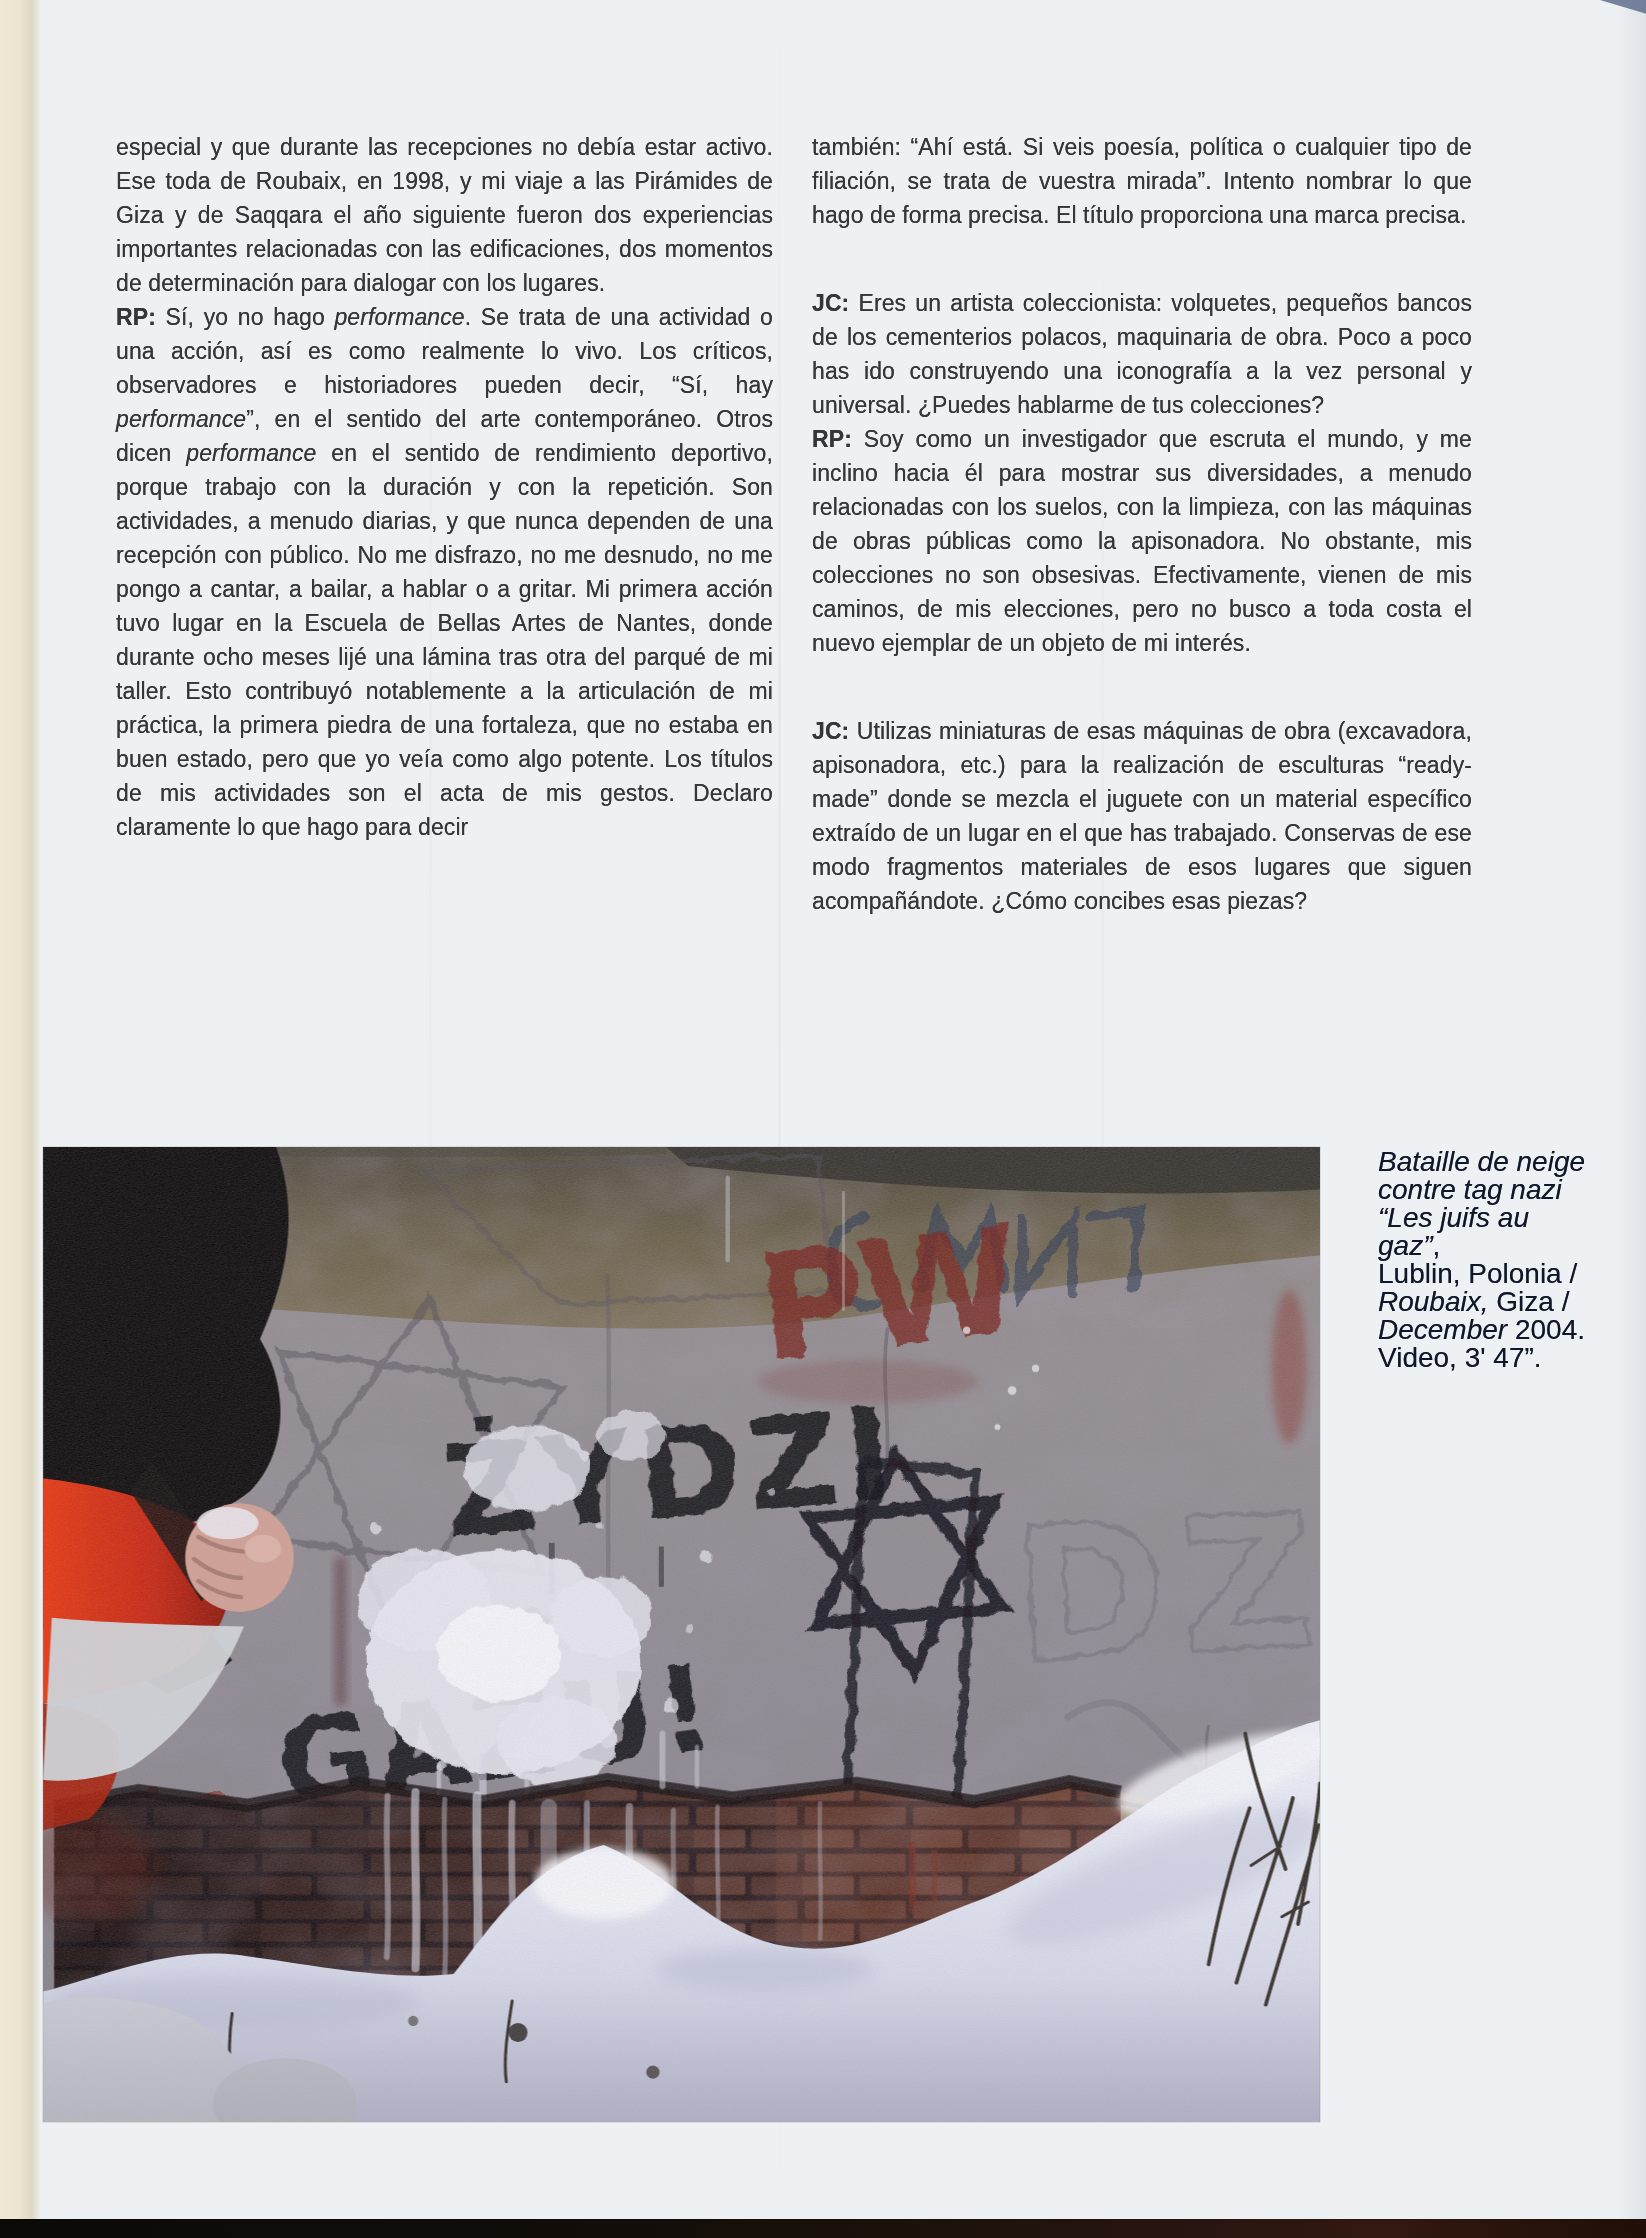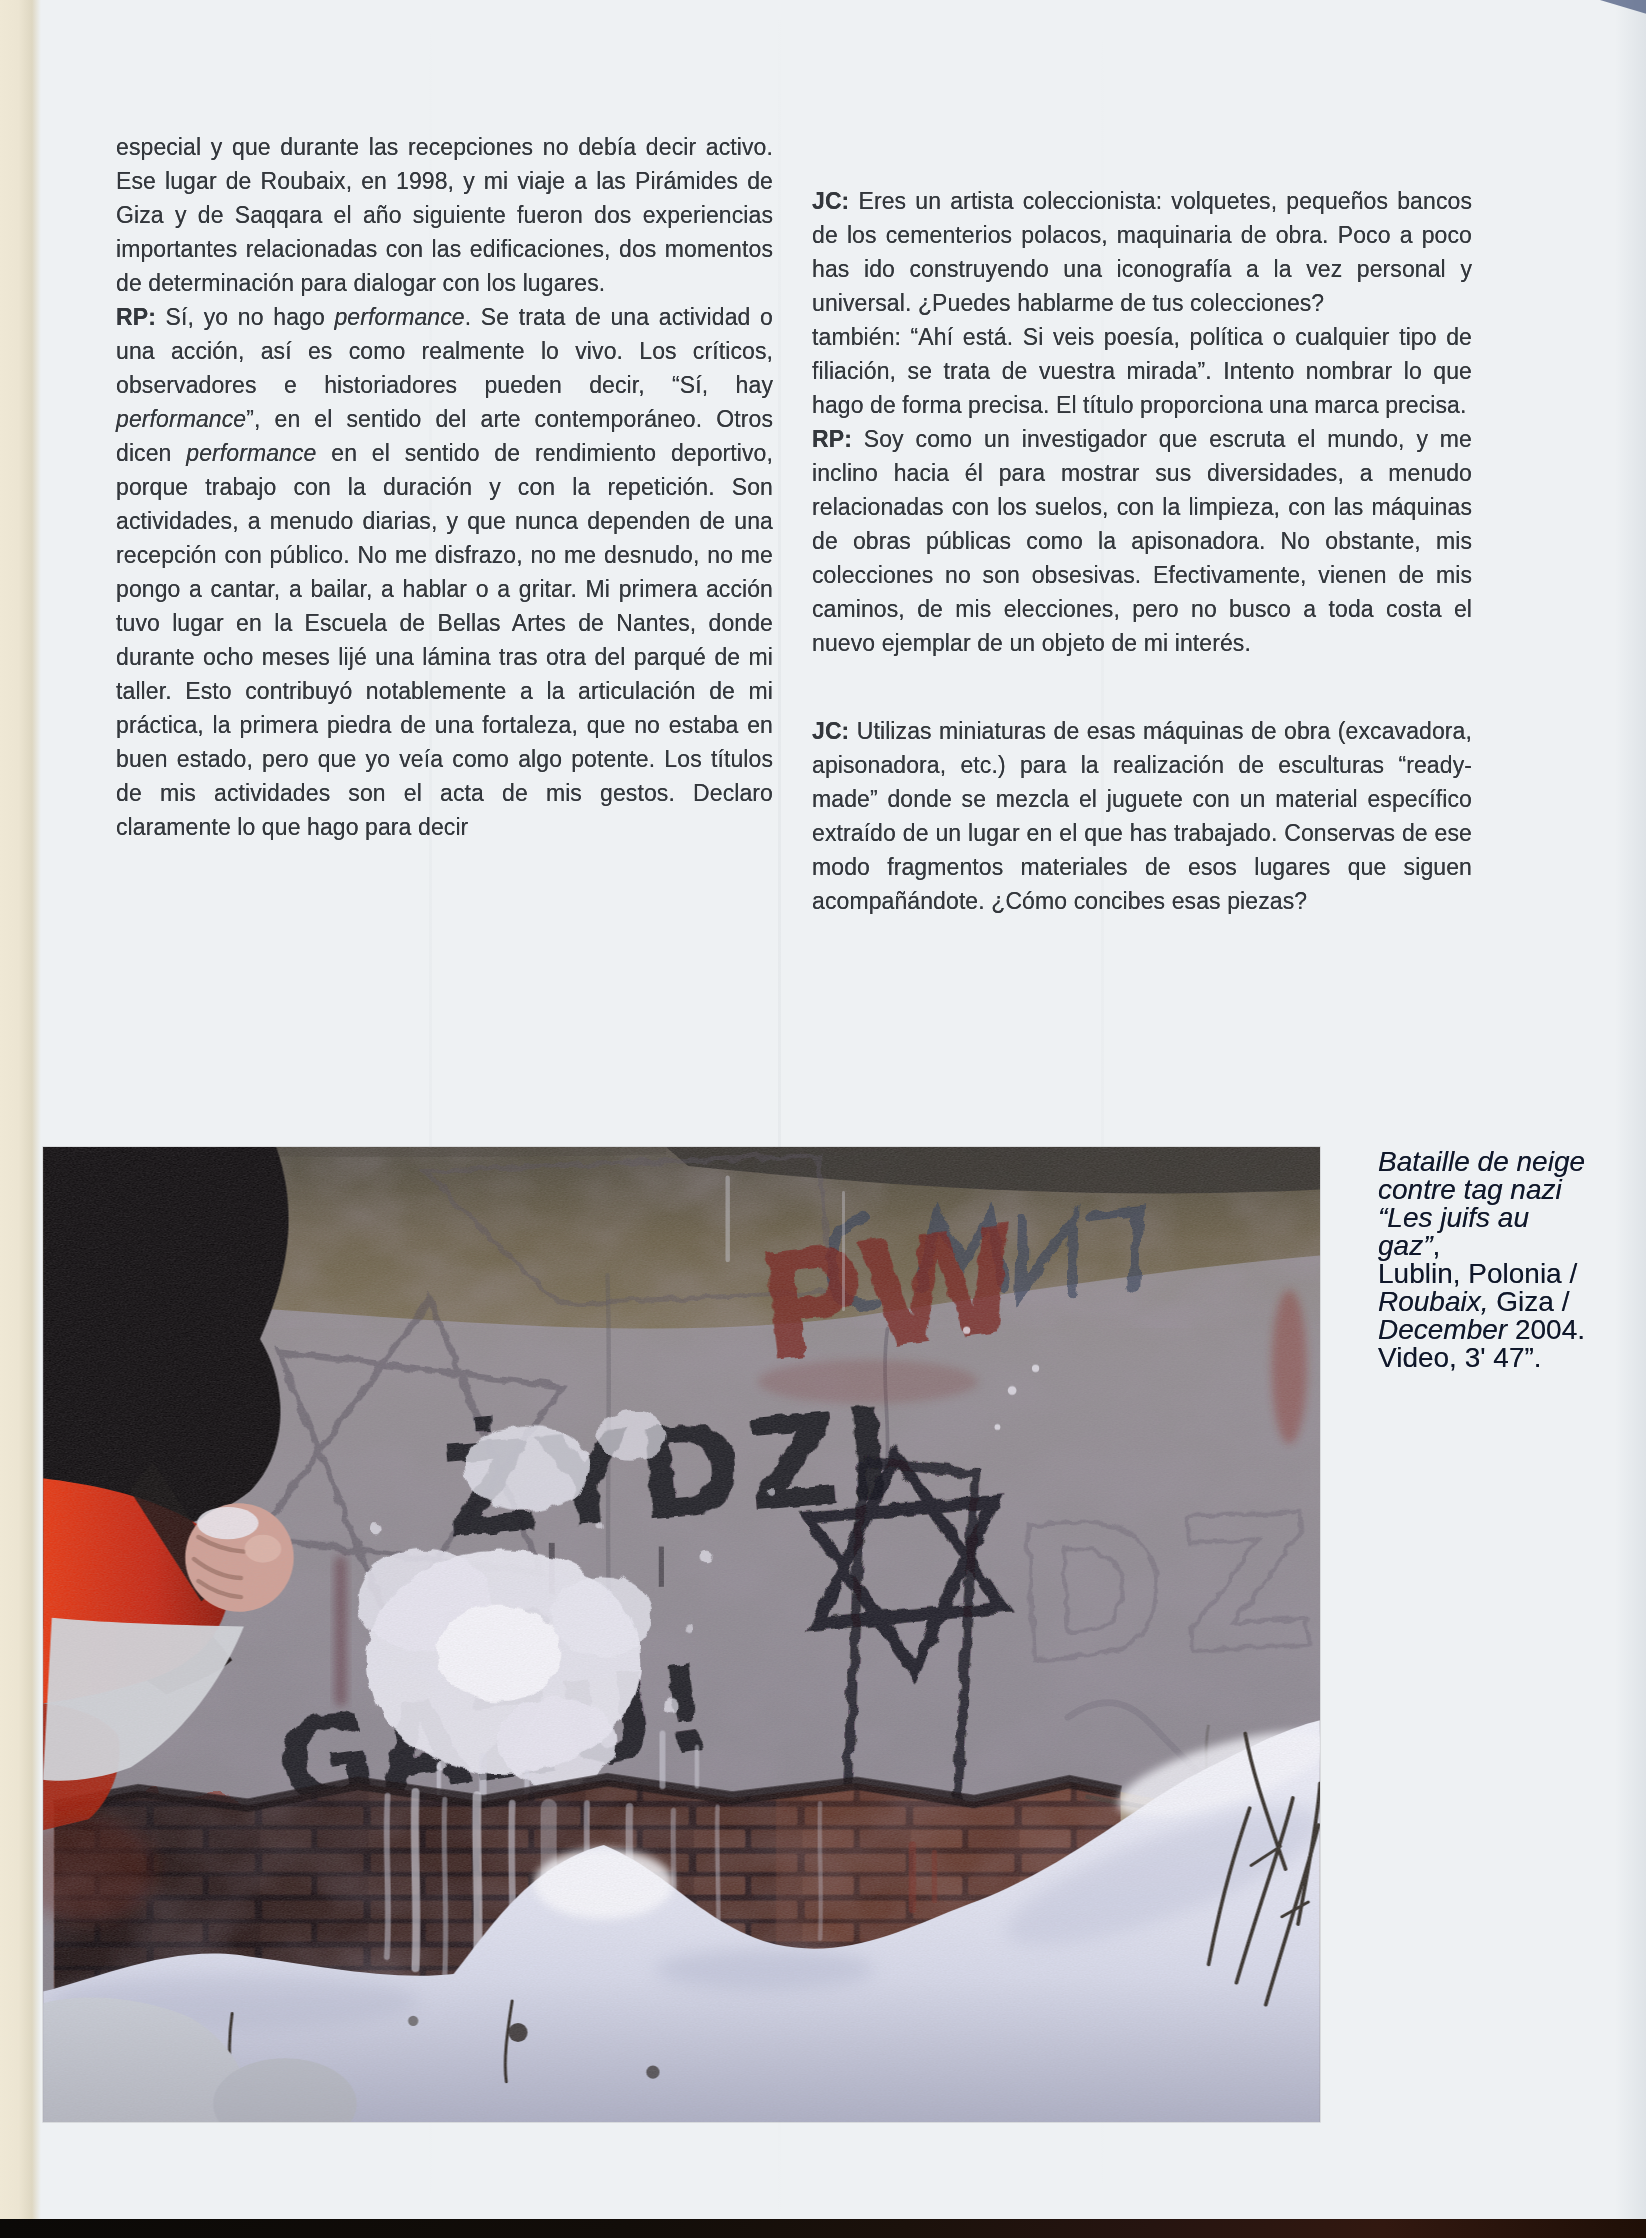--- a/index.html
+++ b/index.html
@@ -34,27 +34,27 @@
 <div class="page">
 
   <div class="edge-left"></div>
   <div class="crease c2"></div>
   <div class="crease c1"></div>
   <div class="crease c3"></div>
   <div class="edge-right"></div>
   <div class="corner-tr"></div>
 
   <section class="col col-left">
-    <p class="para"><span>especial y que durante las recepciones no debía decir activo. Ese lugar de Roubaix, en 1998, y mi viaje a las Pirámides de Giza y de Saqqara el año siguiente fueron dos experiencias importantes relacionadas con las edificaciones, dos momentos de determinación para dialogar con los lugares.</span></p>
+    <p class="para"><span>especial y que durante las recepciones no debía estar activo. Ese toda de Roubaix, en 1998, y mi viaje a las Pirámides de Giza y de Saqqara el año siguiente fueron dos experiencias importantes relacionadas con las edificaciones, dos momentos de determinación para dialogar con los lugares.</span></p>
     <p class="para"><b>RP:</b><span> Sí, yo no hago </span><i>performance</i><span>. Se trata de una actividad o una acción, así es como realmente lo vivo. Los críticos, observadores e historiadores pueden decir, “Sí, hay </span><i>performance</i><span>”, en el sentido del arte contemporáneo. Otros dicen </span><i>performance</i><span> en el sentido de rendimiento deportivo, porque trabajo con la duración y con la repetición. Son actividades, a menudo diarias, y que nunca dependen de una recepción con público. No me disfrazo, no me desnudo, no me pongo a cantar, a bailar, a hablar o a gritar. Mi primera acción tuvo lugar en la Escuela de Bellas Artes de Nantes, donde durante ocho meses lijé una lámina tras otra del parqué de mi taller. Esto contribuyó notablemente a la articulación de mi práctica, la primera piedra de una fortaleza, que no estaba en buen estado, pero que yo veía como algo potente. Los títulos de mis actividades son el acta de mis gestos. Declaro claramente lo que hago para decir</span></p>
   </section>
 
   <section class="col col-right">
+    <p class="para"><span>también: “Ahí está. Si veis poesía, política o cualquier tipo de filiación, se trata de vuestra mirada”. Intento nombrar lo que hago de forma precisa. El título proporciona una marca precisa.</span></p>
     <p class="para gap"><b>JC:</b><span> Eres un artista coleccionista: volquetes, pequeños bancos de los cementerios polacos, maquinaria de obra. Poco a poco has ido construyendo una iconografía a la vez personal y universal. ¿Puedes hablarme de tus colecciones?</span></p>
-    <p class="para"><span>también: “Ahí está. Si veis poesía, política o cualquier tipo de filiación, se trata de vuestra mirada”. Intento nombrar lo que hago de forma precisa. El título proporciona una marca precisa.</span></p>
     <p class="para"><b>RP:</b><span> Soy como un investigador que escruta el mundo, y me inclino hacia él para mostrar sus diversidades, a menudo relacionadas con los suelos, con la limpieza, con las máquinas de obras públicas como la apisonadora. No obstante, mis colecciones no son obsesivas. Efectivamente, vienen de mis caminos, de mis elecciones, pero no busco a toda costa el nuevo ejemplar de un objeto de mi interés.</span></p>
     <p class="para gap"><b>JC:</b><span> Utilizas miniaturas de esas máquinas de obra (excavadora, apisonadora, etc.) para la realización de esculturas “ready-made” donde se mezcla el juguete con un material específico extraído de un lugar en el que has trabajado. Conservas de ese modo fragmentos materiales de esos lugares que siguen acompañándote. ¿Cómo concibes esas piezas?</span></p>
   </section>
 
   <figure class="photo">
     <svg viewBox="0 0 1742 1330" preserveAspectRatio="none">
       <defs>
         <linearGradient id="gWall" x1="0" y1="0" x2="0" y2="1">
           <stop offset="0" stop-color="#8c8680"></stop>
             <stop offset=".22" stop-color="#938d92"></stop>

